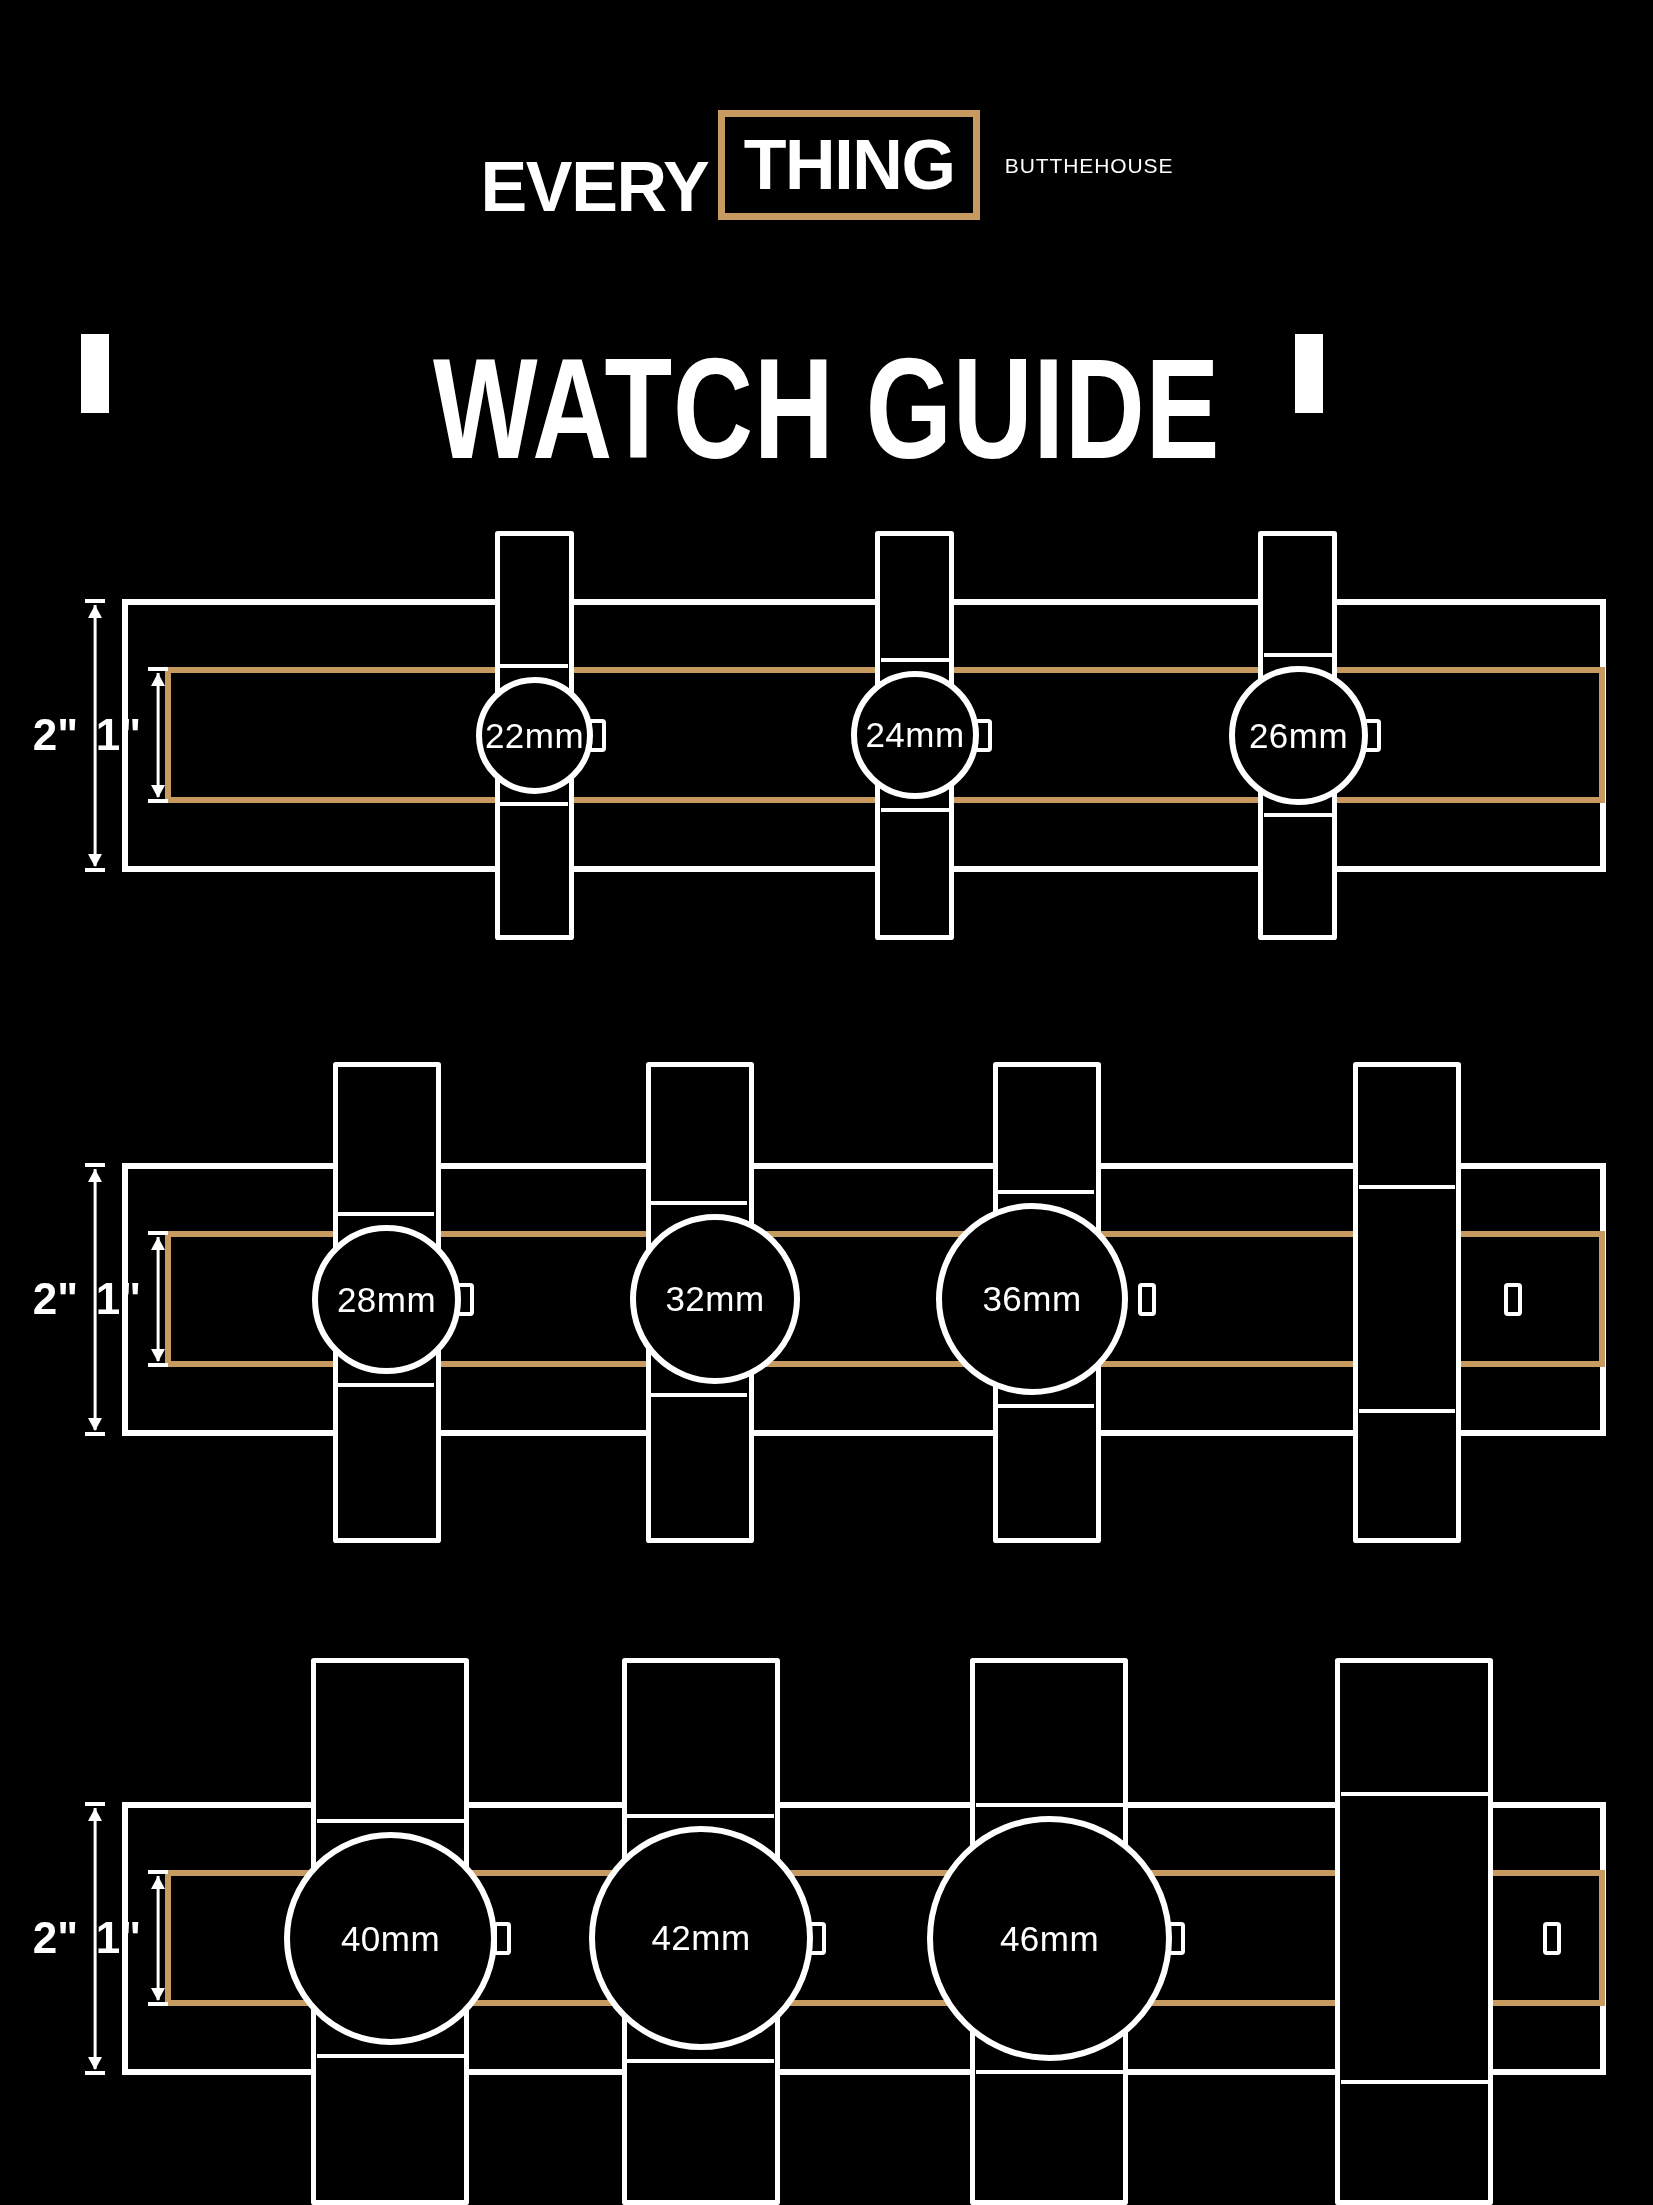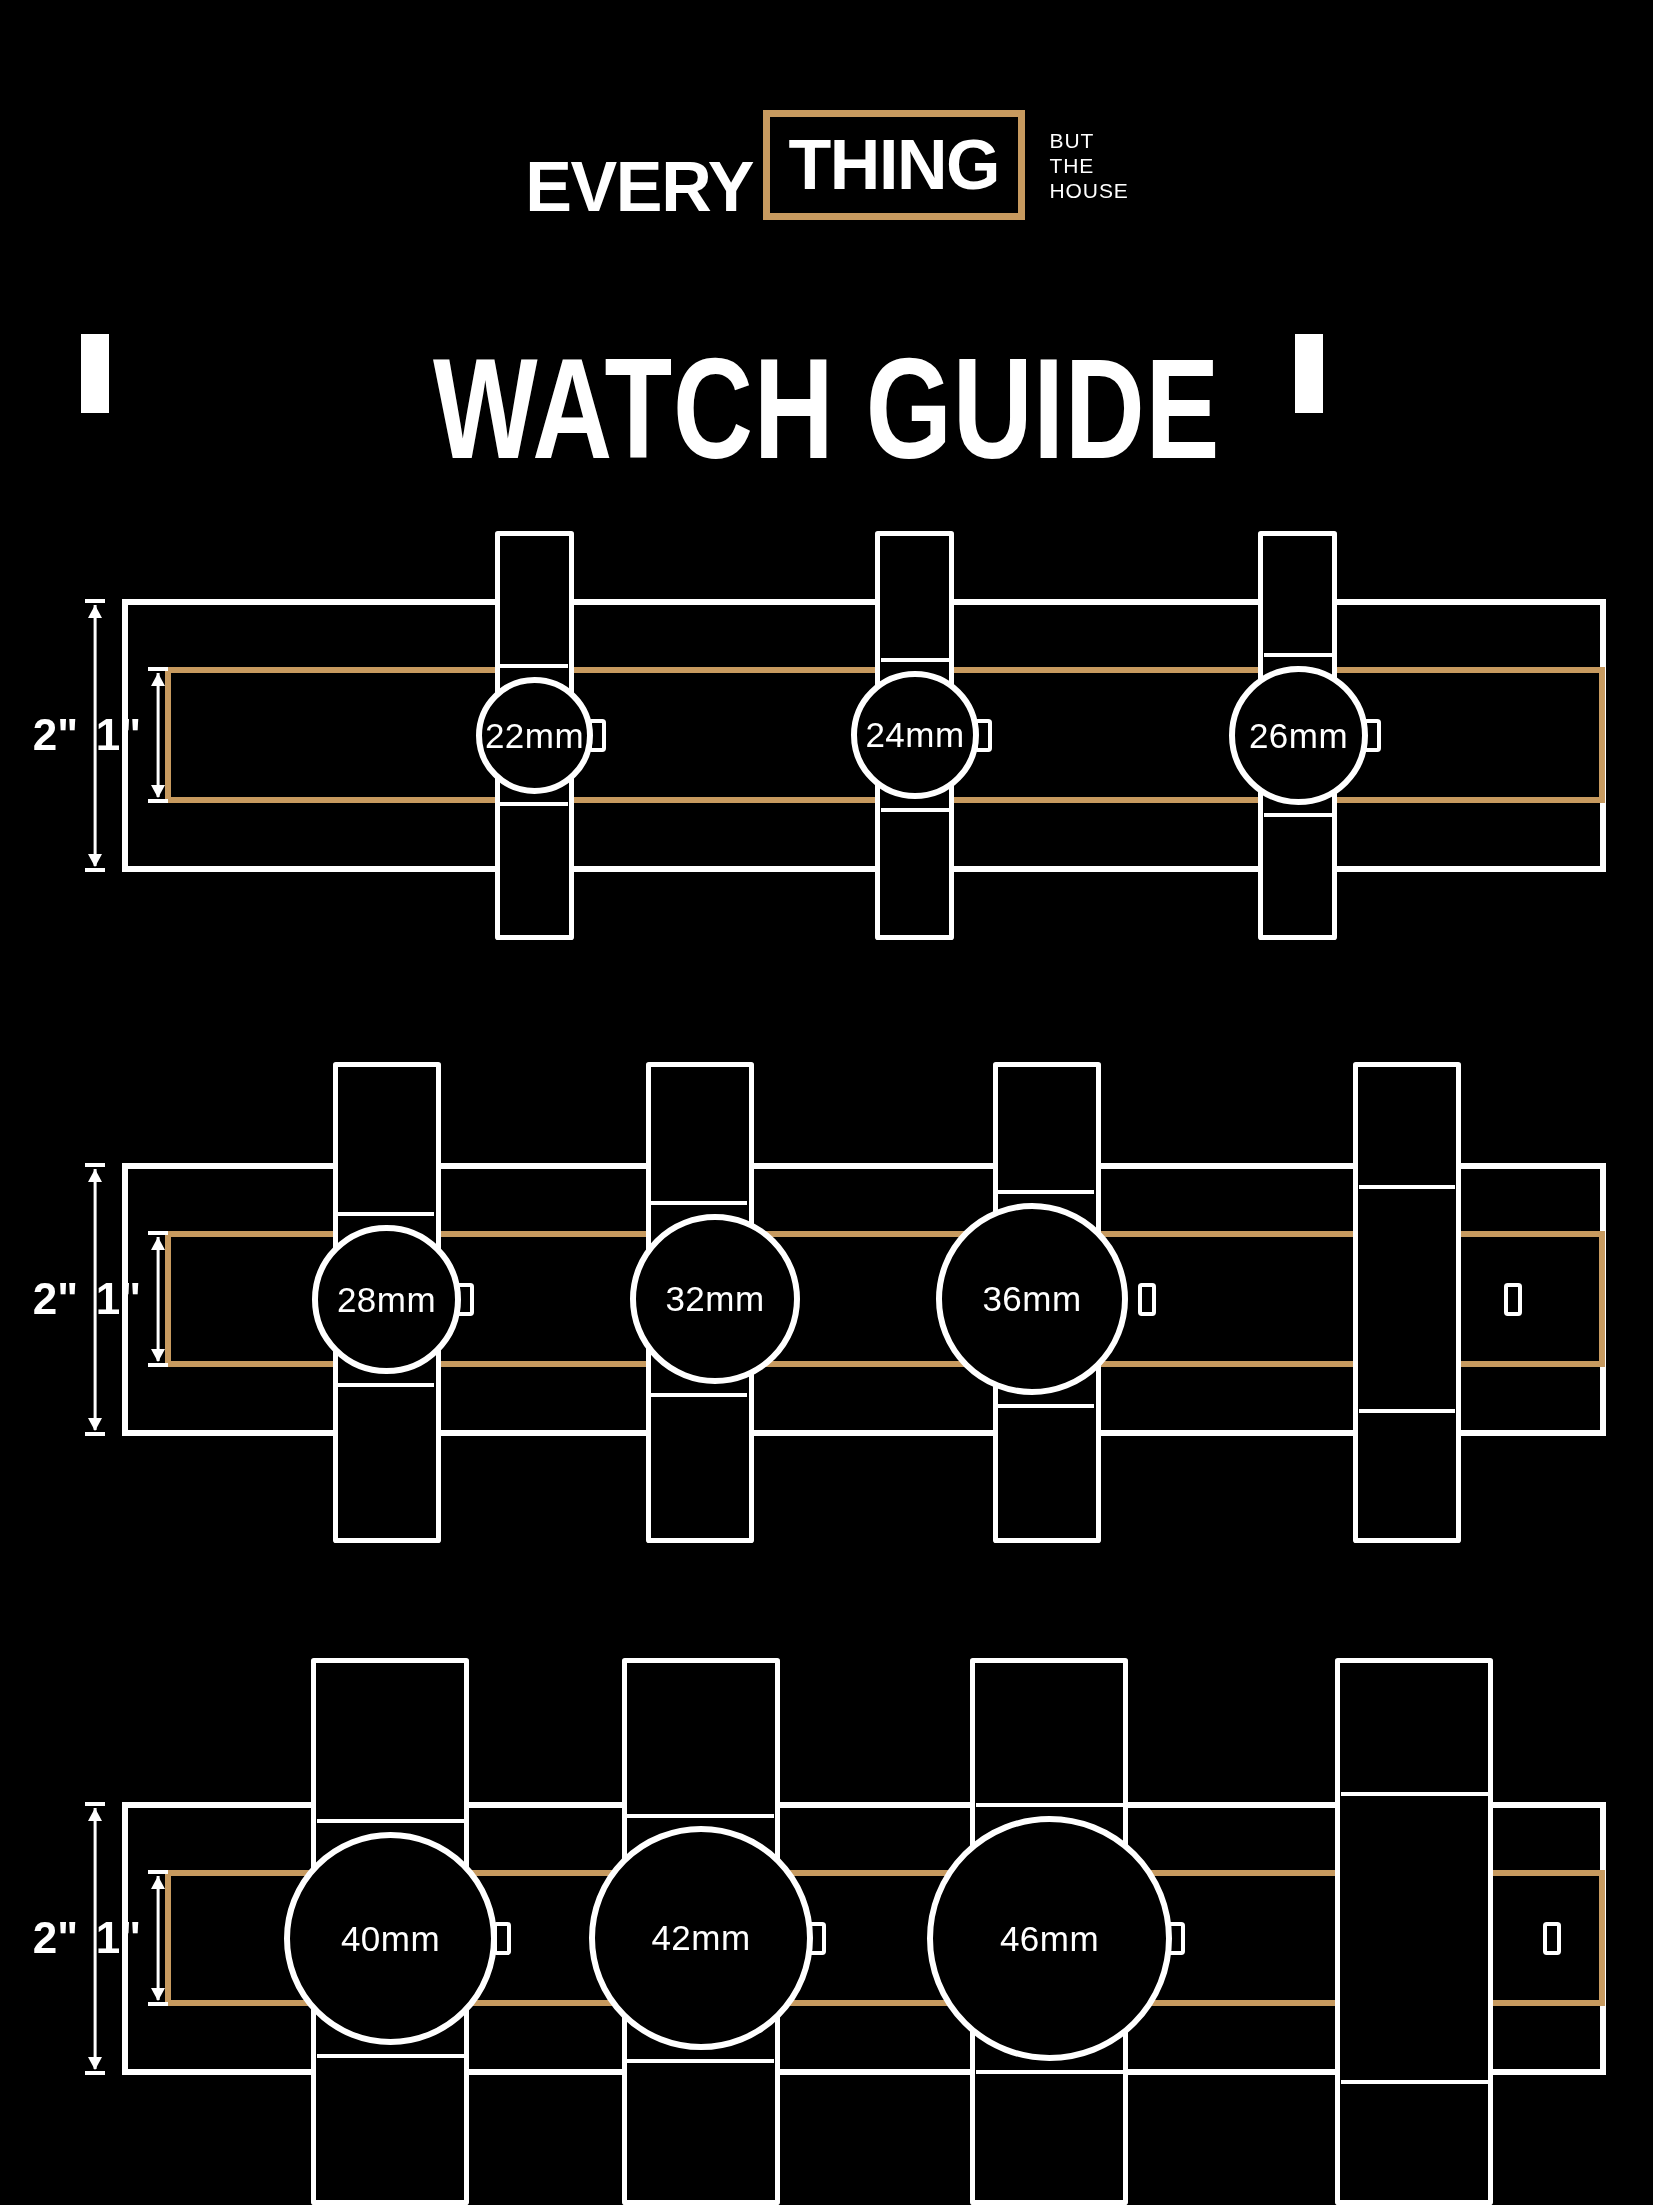--- a/index.html
+++ b/index.html
@@ -7,21 +7,21 @@
     width:1654px;height:2205px;position:relative;overflow:hidden;
     background:#000000;color:#ffffff;
     font-family:"Liberation Sans", sans-serif;
   }
   
   .logo-row{position:absolute;top:96px;left:0;width:1654px;height:138px;
     display:flex;align-items:center;justify-content:center;}
   .logo-word{font-size:70px;font-weight:bold;letter-spacing:-1.4px;line-height:1;margin-top:44px;}
   .logo-box{border:7.4px solid var(--gold);padding:13px 18.4px;margin-left:10px;}
   .logo-tagline{margin-left:25px;font-size:21px;line-height:25px;letter-spacing:0.9px;font-weight:500;
-    display:flex;flex-direction:column;align-items:flex-start;}
+    display:flex;flex-direction:row;align-items:flex-start;}
   
   .title{position:absolute;top:299px;left:0;width:1654px;height:165px;
     display:flex;align-items:flex-end;justify-content:center;margin-top:16px;}
   .title span{font-size:142px;font-weight:bold;letter-spacing:0.9px;line-height:1;
     transform:scaleX(0.78);transform-origin:center;white-space:nowrap;}
   .edge-mark{position:absolute;top:334px;width:27.6px;height:79px;background:#ffffff;}
   
   #rows{position:absolute;inset:0;}
   .size-row{position:absolute;inset:0;}
   .band{position:absolute;box-sizing:border-box;background:transparent;}

